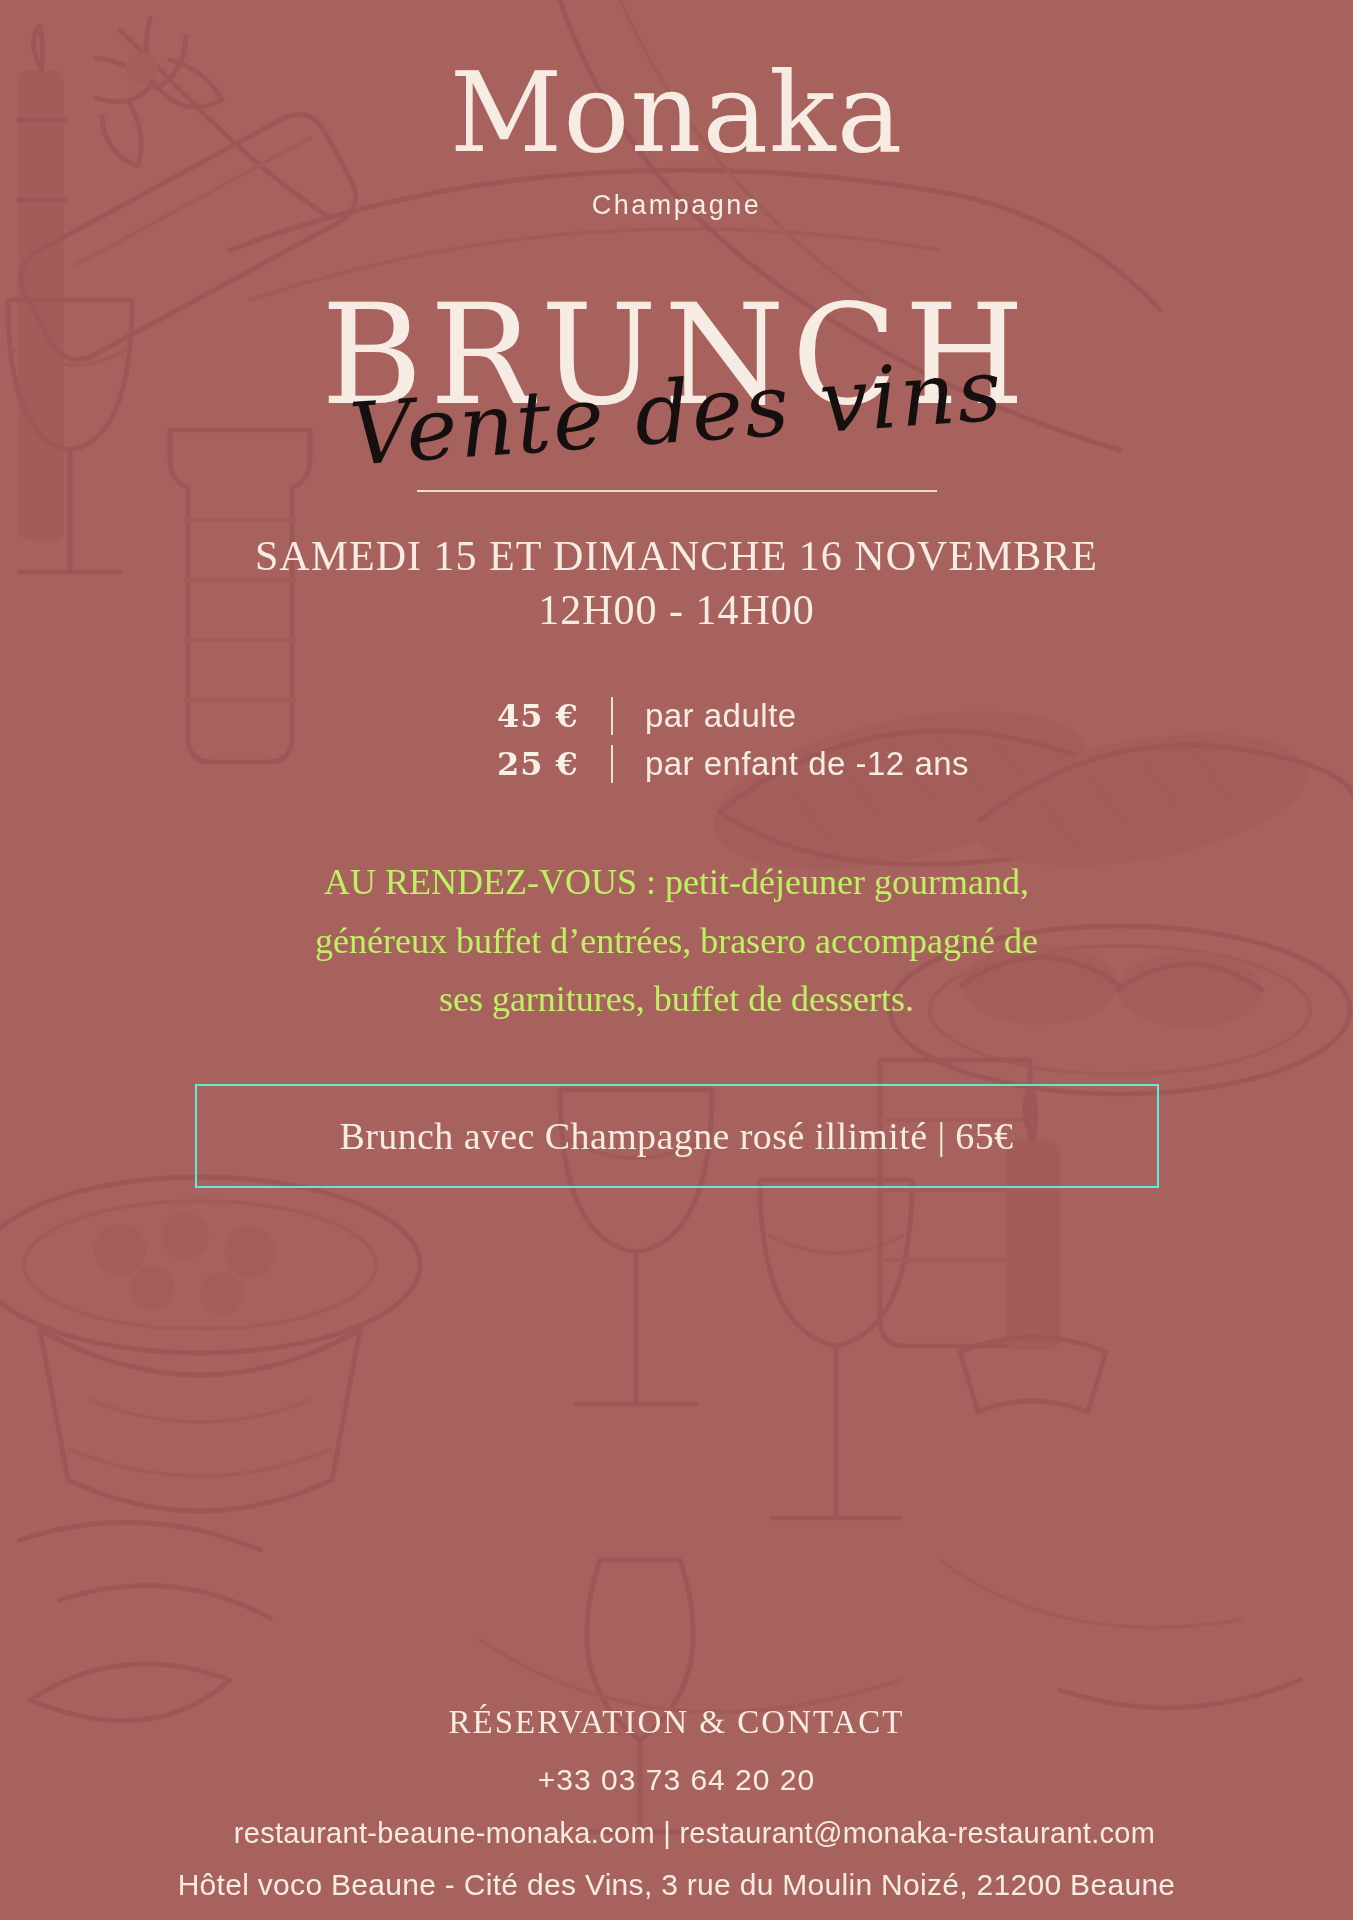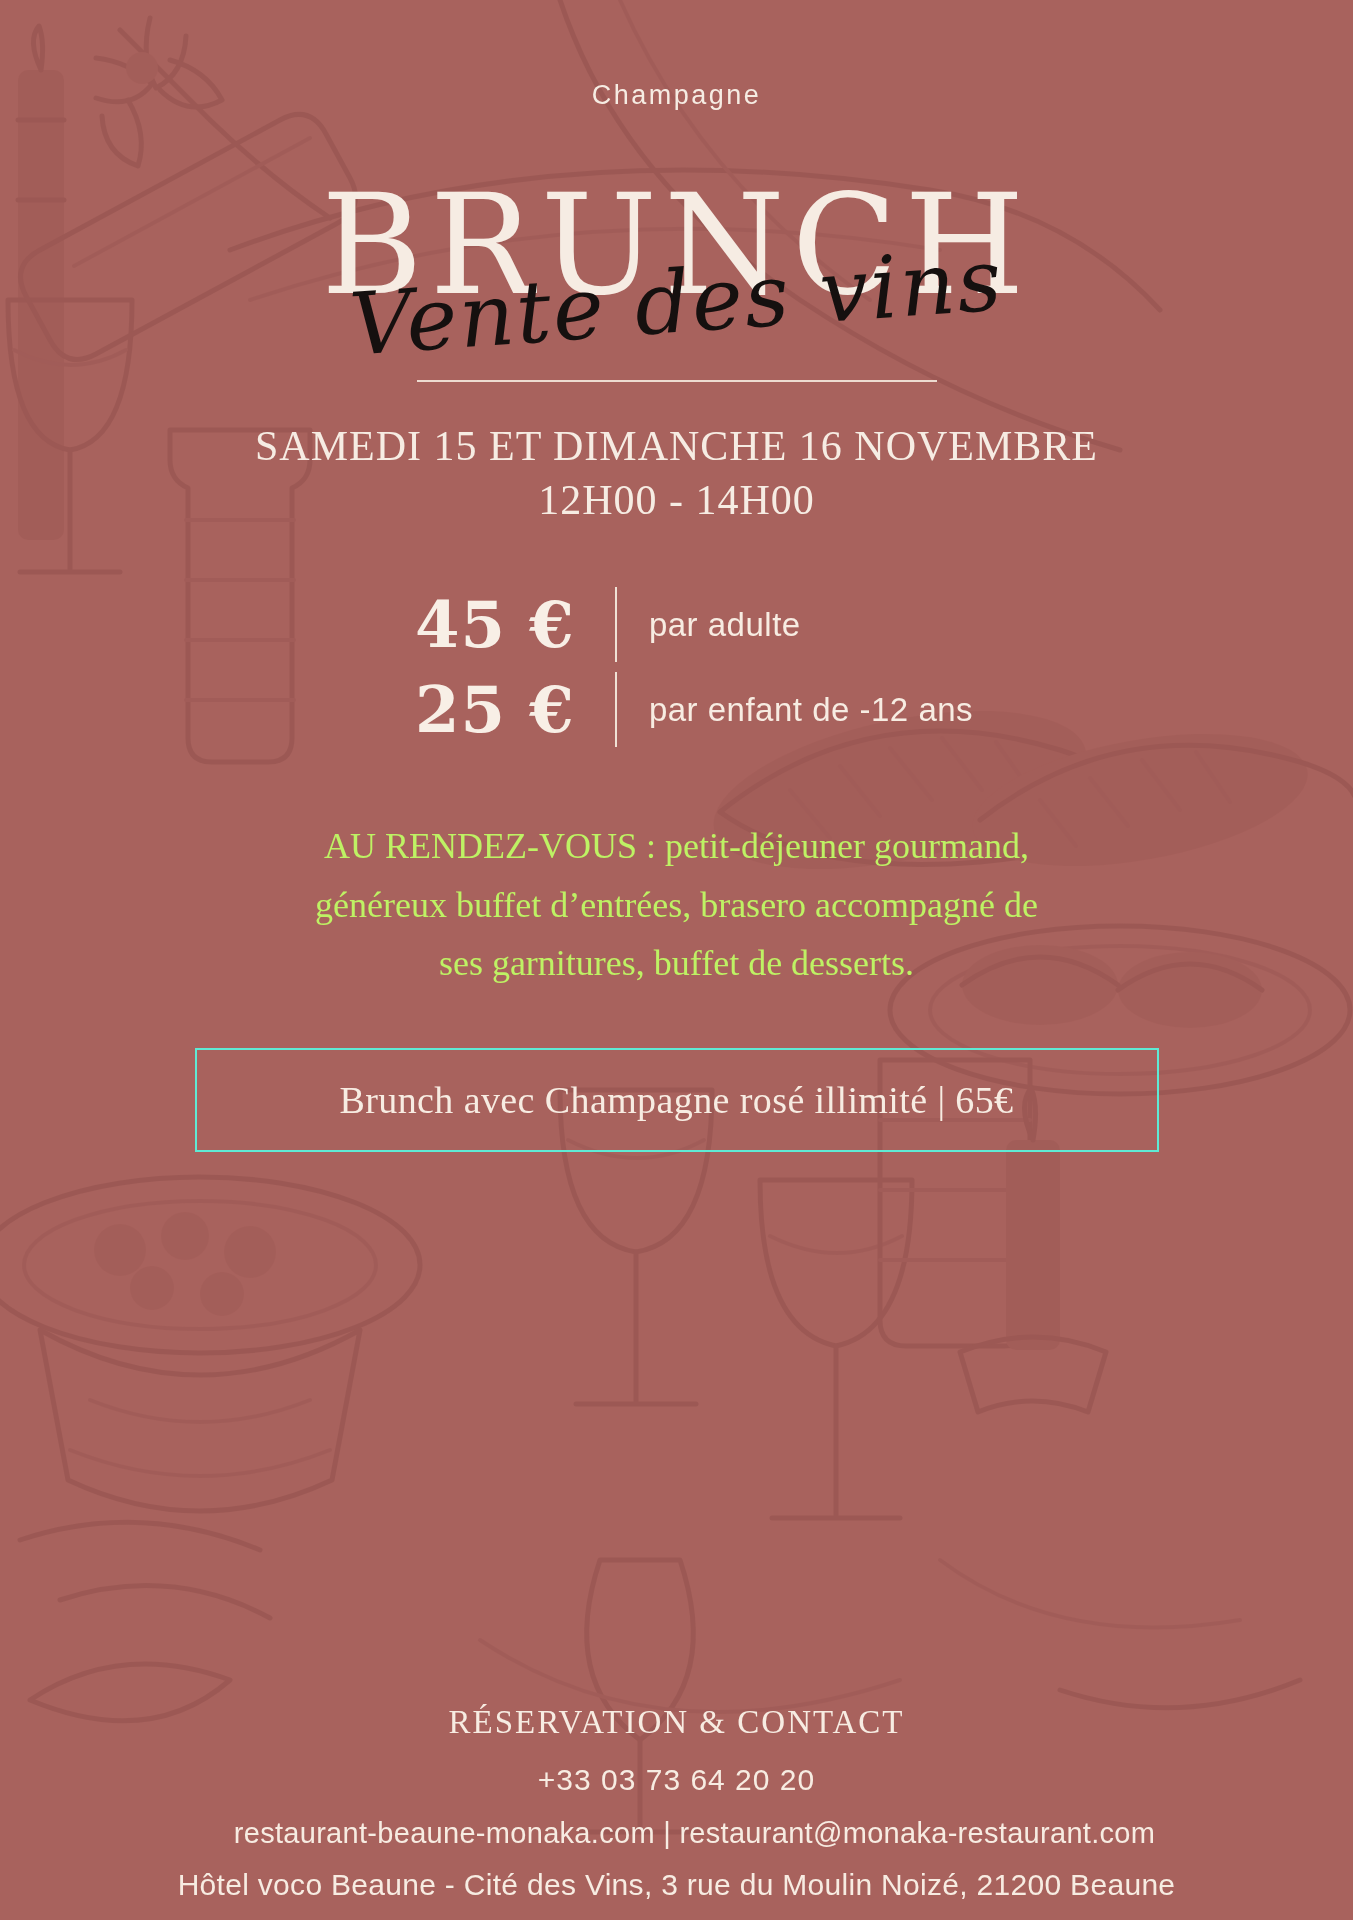--- a/index.html
+++ b/index.html
@@ -113,24 +113,24 @@
     flex-direction: column;
     gap: 10px;
   }
   .price-row {
     display: flex;
     align-items: center;
   }
   .price-amount {
     width: 195px;
     text-align: right;
-    padding-right: 40px;
+    padding-right: 32px;
     font-family: "DejaVu Serif", serif;
     font-weight: 700;
-    font-size: 64px;
+    font-size: 32px;
     color: #f8efe6;
     letter-spacing: 1px;
   }
   .price-div {
     width: 2px;
     align-self: stretch;
     background: #f0e2d6;
   }
   .price-label {
     padding-left: 32px;
@@ -286,20 +286,21 @@
   <path class="ln" d="M600 1560 q-40 120 40 180 q80 -60 40 -180z"></path>
   <path class="ln" d="M640 1740 v90 M580 1832 h120"></path>
   <path class="ln2" d="M480 1640 q180 120 420 40"></path>
   <path class="ln2" d="M940 1560 q120 90 300 60"></path>
   <path class="ln" d="M1060 1690 q120 40 240 -10"></path>
 </svg>
 
 <div class="poster">
 
   <div class="brand">
+    <div class="brand-name">Monaka</div>
     <div class="brand-sub">Champagne</div>
   </div>
 
   <div class="headline-wrap">
     <div class="headline">BRUNCH</div>
     <div class="script">Vente des vins</div>
     <div class="rule"></div>
   </div>
 
   <div class="dates">

